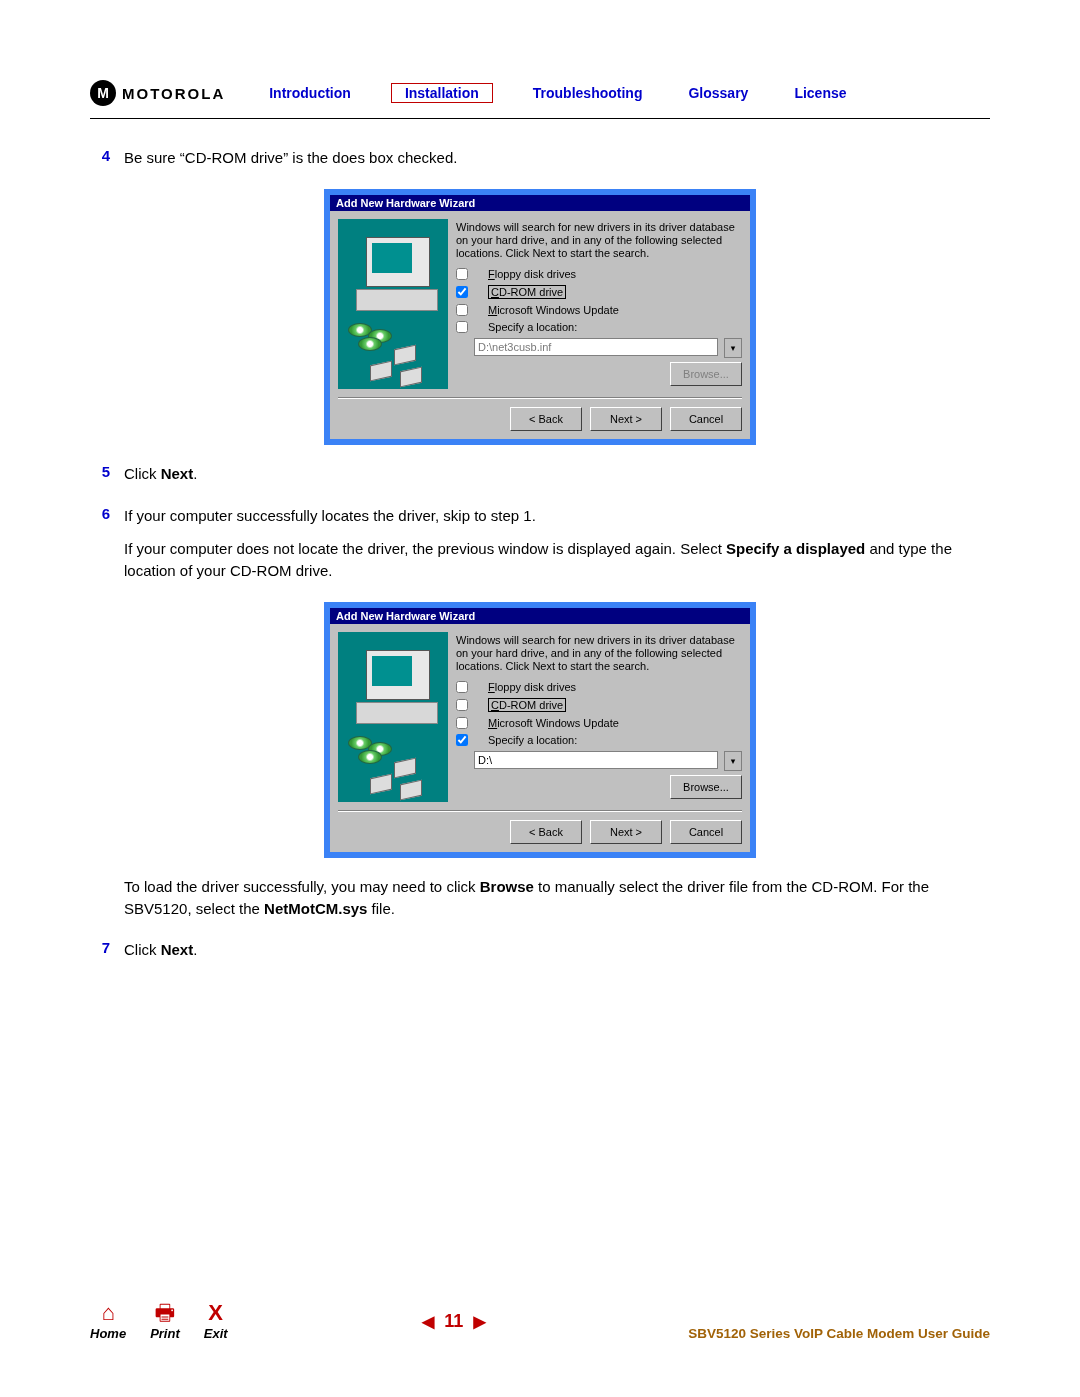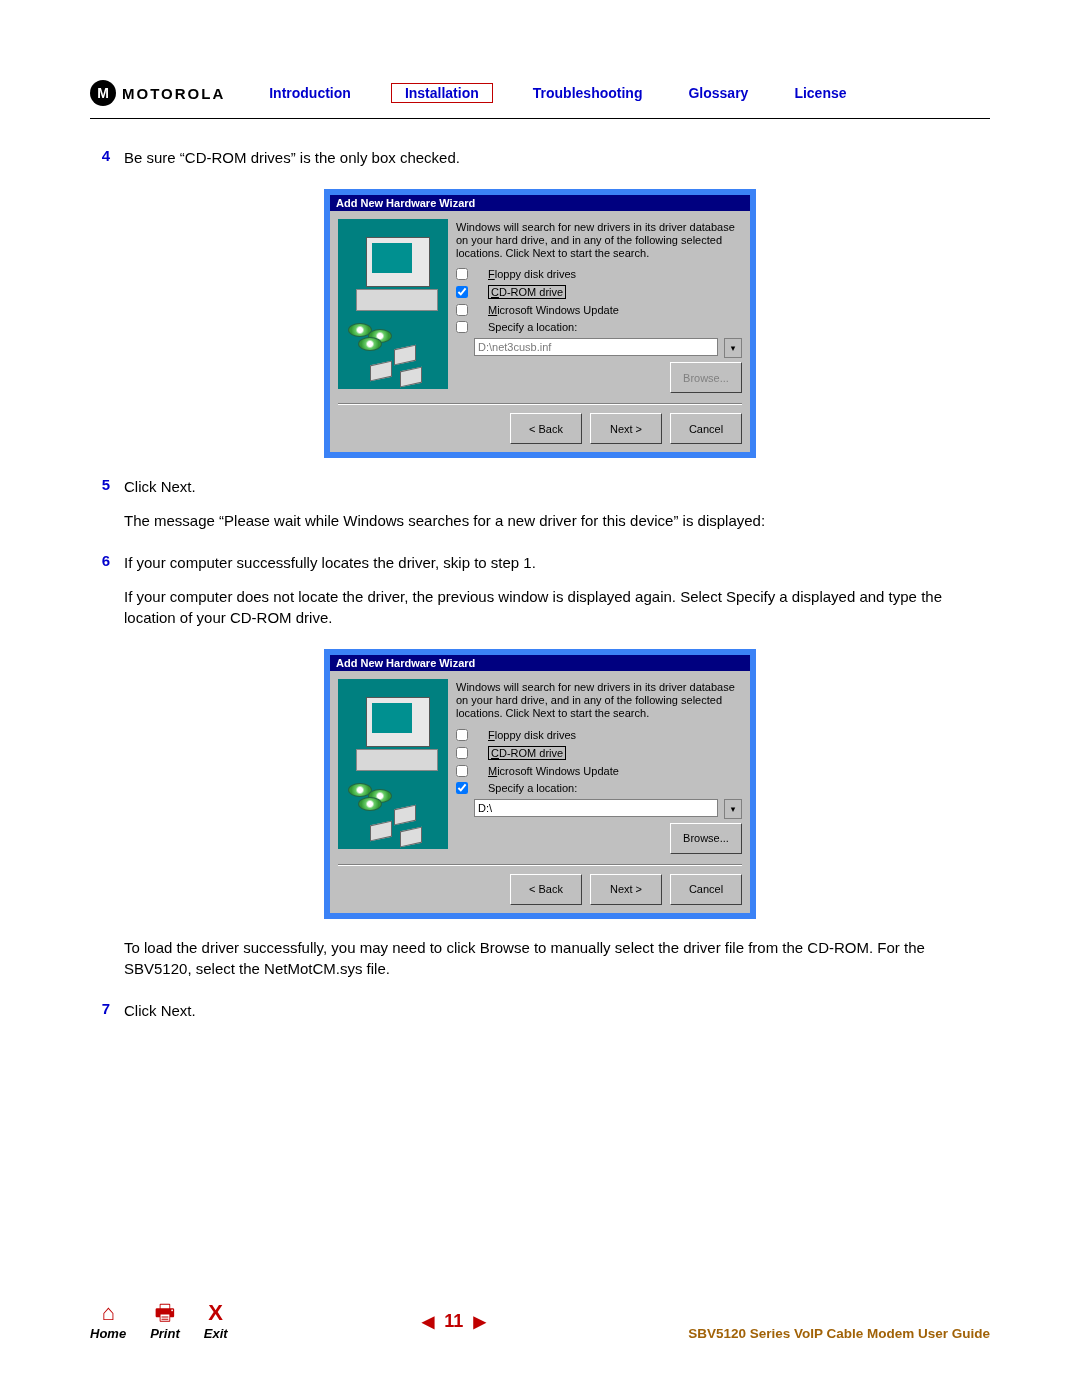--- a/index.html
+++ b/index.html
@@ -81,21 +81,21 @@
     font-weight: bold;
     font-size: 15px;
     flex-shrink: 0;
   }
   .step-body {
     font-size: 15px;
     line-height: 1.45;
     flex: 1;
   }
   .step-body p { margin: 0 0 12px 0; }
-  .bold { font-weight: normal; }
+  .bold { font-weight: bold; }
   
   .dialog-wrap {
     display: flex;
     justify-content: center;
     margin: 4px 0 18px 0;
   }
   .dialog {
     width: 420px;
     border: 6px solid #3b82f6;
     background: #c0c0c0;
@@ -194,21 +194,21 @@
     display: flex; align-items: center; justify-content: center;
     font-size: 9px;
   }
   .dlg-browse {
     display: flex;
     justify-content: flex-end;
     margin: 4px 0 2px 0;
   }
   .win-btn {
     min-width: 72px;
-    height: 31px;
+    height: 24px;
     background: #c0c0c0;
     border-top: 1px solid #fff;
     border-left: 1px solid #fff;
     border-right: 1px solid #404040;
     border-bottom: 1px solid #404040;
     font-size: 11px;
     display: inline-flex;
     align-items: center;
     justify-content: center;
     padding: 0 8px;
@@ -290,21 +290,21 @@
       <a href="#">Troubleshooting</a>
       <a href="#">Glossary</a>
       <a href="#">License</a>
     </div>
   </div>
   <hr class="hr">
 
   <div class="step">
     <div class="step-num">4</div>
     <div class="step-body">
-        <p>Be sure “CD-ROM drives” is the only box checked.</p>
+        <p>Be sure “CD-ROM drive” is the does box checked.</p>
       </div>
   </div>
 
   <div class="dialog-wrap">
     <div class="dialog">
       <div class="dlg-title">Add New Hardware Wizard</div>
       <div class="dlg-body">
         <div class="dlg-art">
           <div class="art-monitor"></div>
             <div class="art-screen"></div>
@@ -349,21 +349,20 @@
         <div class="win-btn">Next &gt;</div>
         <div class="win-btn">Cancel</div>
       </div>
     </div>
   </div>
 
   <div class="step">
     <div class="step-num">5</div>
     <div class="step-body">
       <p><span>Click </span><span class="bold">Next</span><span>.</span></p>
-      <p>The message “Please wait while Windows searches for a new driver for this device” is displayed:</p>
     </div>
   </div>
 
   <div class="step">
     <div class="step-num">6</div>
     <div class="step-body">
       <p>If your computer successfully locates the driver, skip to step 1.</p>
       <p><span>If your computer does not locate the driver, the previous window is displayed again. Select </span><span class="bold">Specify a displayed</span><span> and type the location of your CD-ROM drive.</span></p>
     </div>
   </div>

